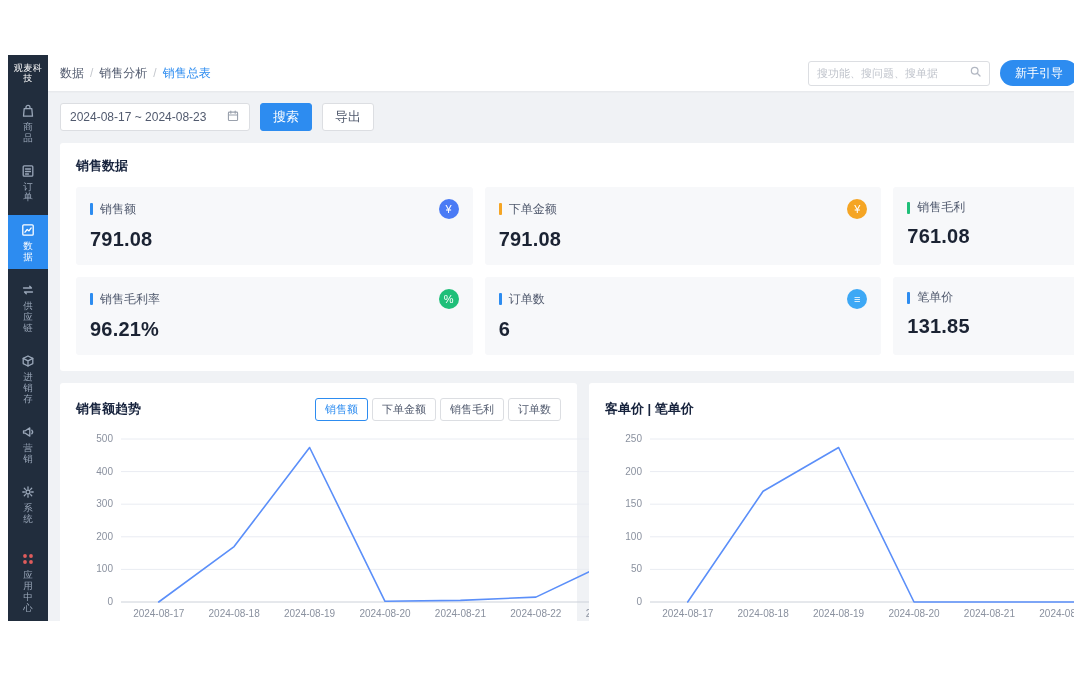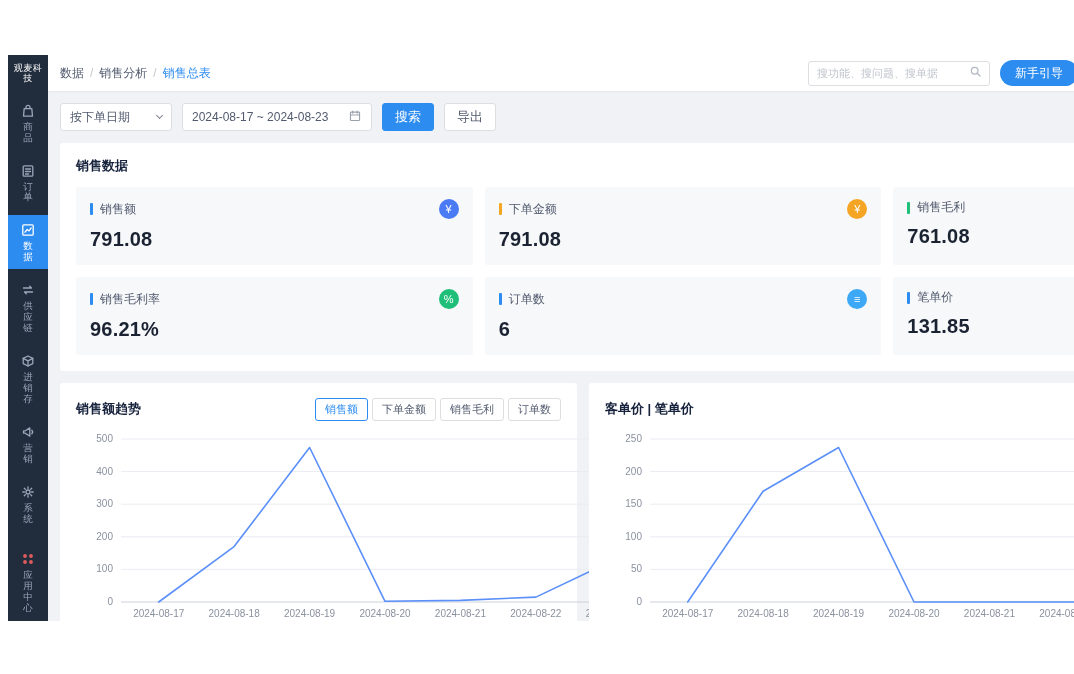--- a/index.html
+++ b/index.html
@@ -181,24 +181,20 @@
               <path d="M9.4 9.4l3.2 3.2"></path>
             </svg>
         </span>
       </div>
       <button class="guide-btn">新手引导</button>
     </div>
 
     <div class="content">
 
       <div class="filterbar">
-        <div class="select">
-          <span>按下单日期</span>
-          <span class="caret"></span>
-        </div>
         <div class="datebox">
           <span>2024-08-17 ~ 2024-08-23</span>
           <span>
             <svg width="14" height="14" viewBox="0 0 16 16" fill="none" stroke="#9aa1ad" stroke-width="1.3" stroke-linecap="round">
                 <rect x="2.8" y="3.6" width="10.4" height="9.6" rx="1"></rect>
                 <path d="M5.5 2.4v2.4M10.5 2.4v2.4M2.8 6.8h10.4"></path>
               </svg>
           </span>
         </div>
         <button class="btn primary">搜索</button>

